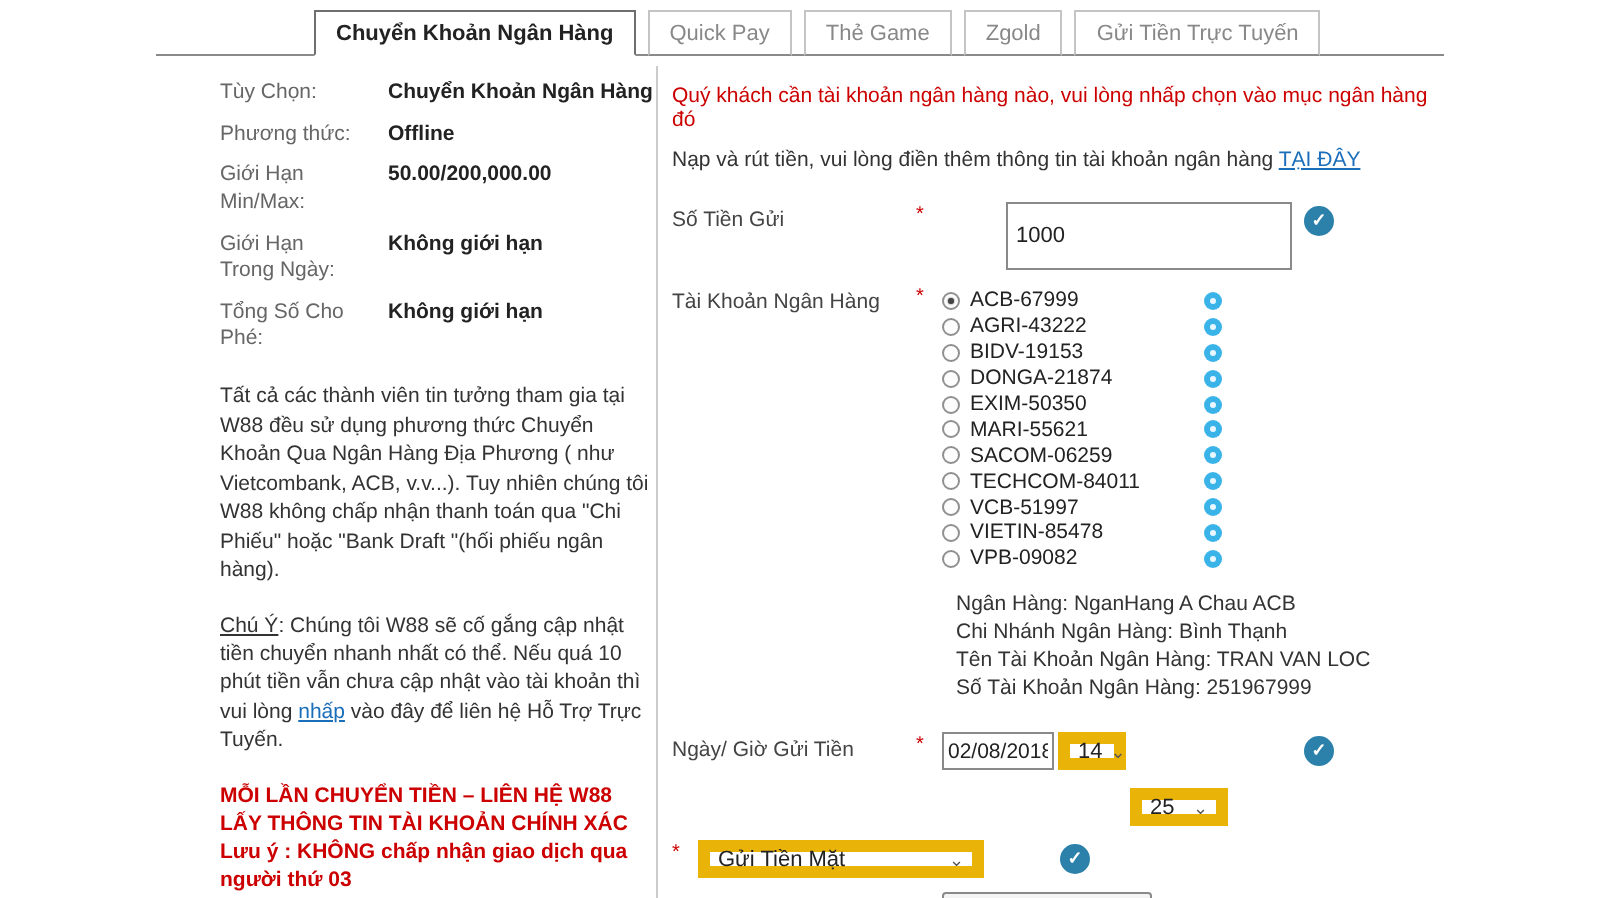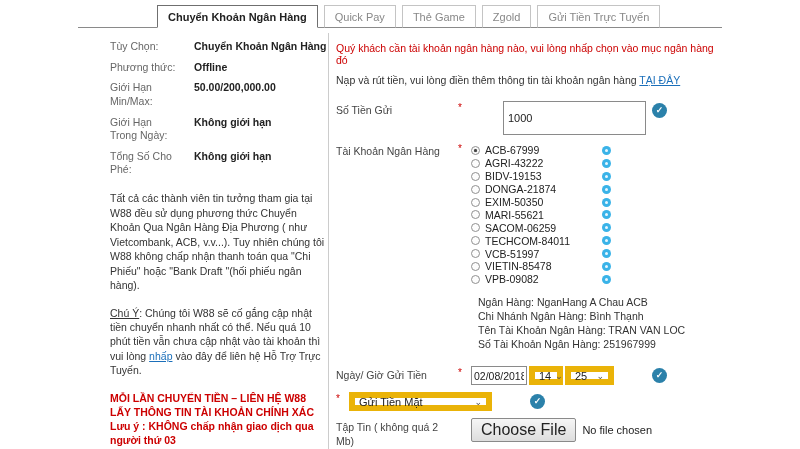--- a/index.html
+++ b/index.html
@@ -56,21 +56,21 @@
               background:var(--lightblue,#3ab3e8); }
   .acct-dot::after { content:""; position:absolute; left:3px; top:3px; width:3px; height:3px; border-radius:50%; background:#e8f7ff; }
 
   .bank-details { margin-left:142px; margin-bottom:15px; line-height:1.35; color:#333; }
 
   
   .dt-wrap { display:flex; }
   .dt-date { width:56px; height:19px; border:1px solid #8a8a8a; font-family:"Liberation Sans",sans-serif;
              font-size:10.5px; padding:1px 2px; color:#222; }
   .dt-sel { margin-left:2px; }
-  .dt-hour { width:34px; } .dt-min { width:49px; }
+  .dt-hour { width:34px; } .dt-min { width:49px;margin-top:28px; }
 
   
   .file-wrap { display:flex; align-items:center; width:220px; }
   .file-btn { border:1px solid #8a8a8a; background:linear-gradient(#f6f6f6,#dddddd); font-family:"Liberation Sans",sans-serif;
               font-size:16px; padding:2px 9px; color:#222; cursor:pointer; border-radius:2px; white-space:nowrap; }
   .file-status { margin-left:6px; color:#222; font-size:11px; white-space:nowrap; }
 </style>
 </head>
 <body>
 

